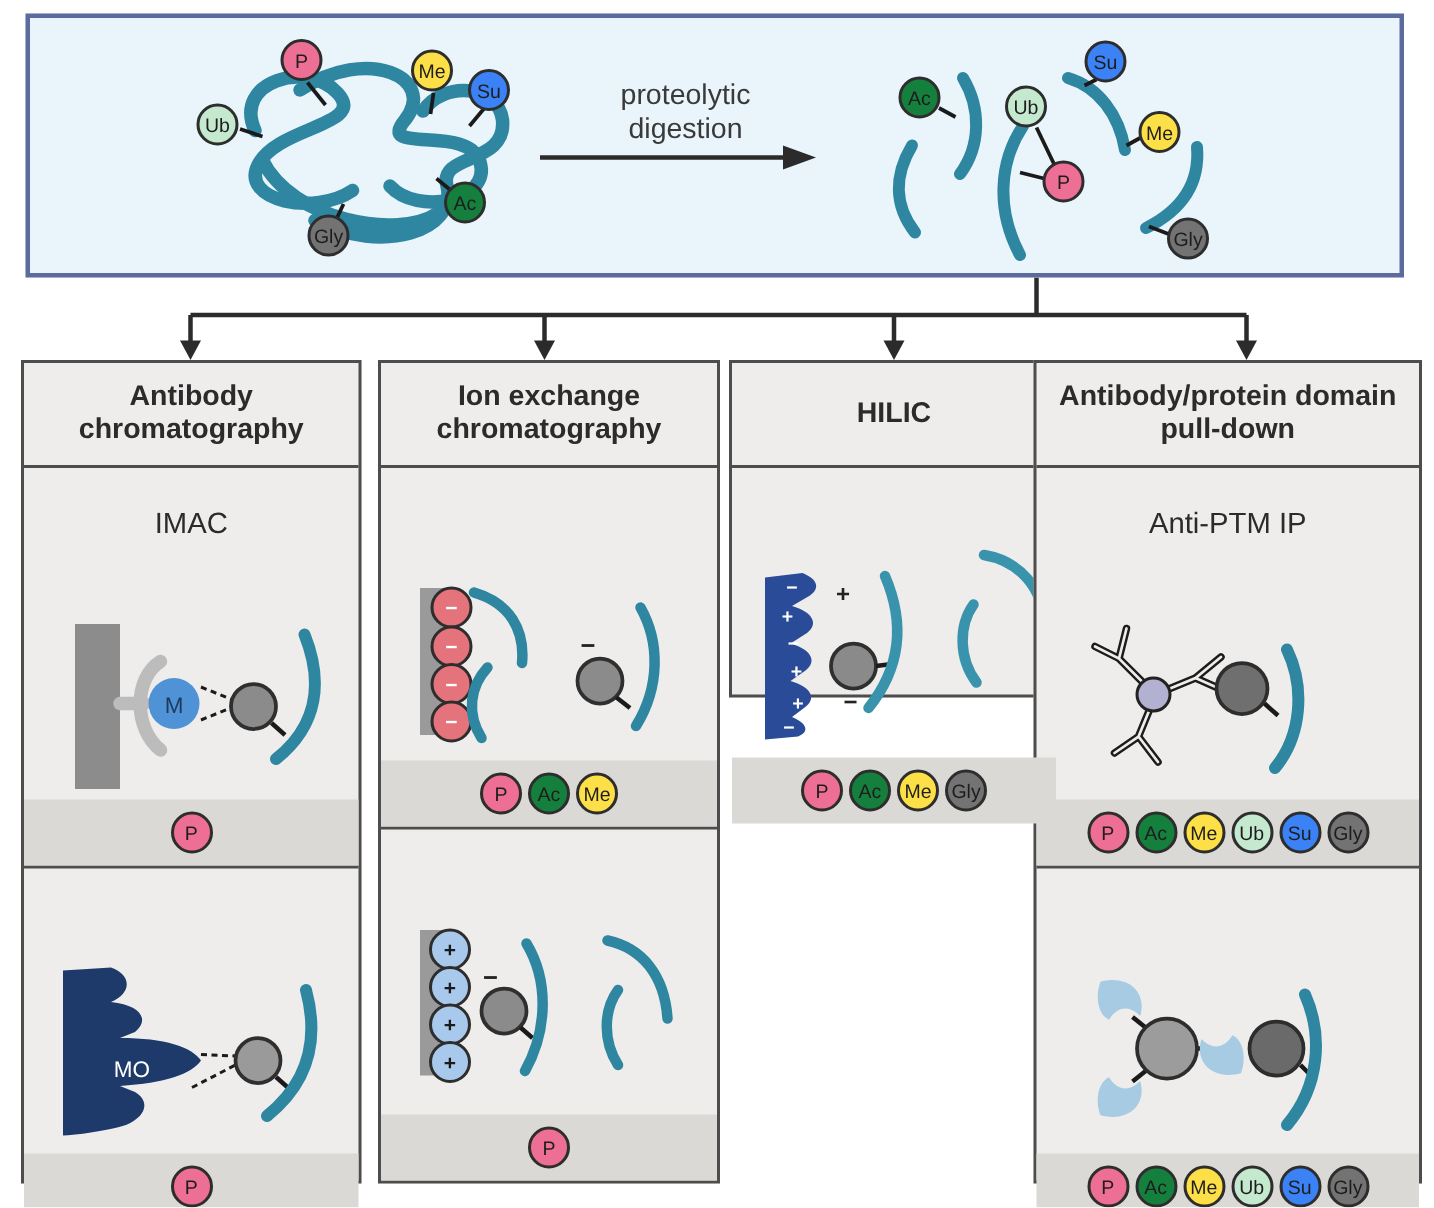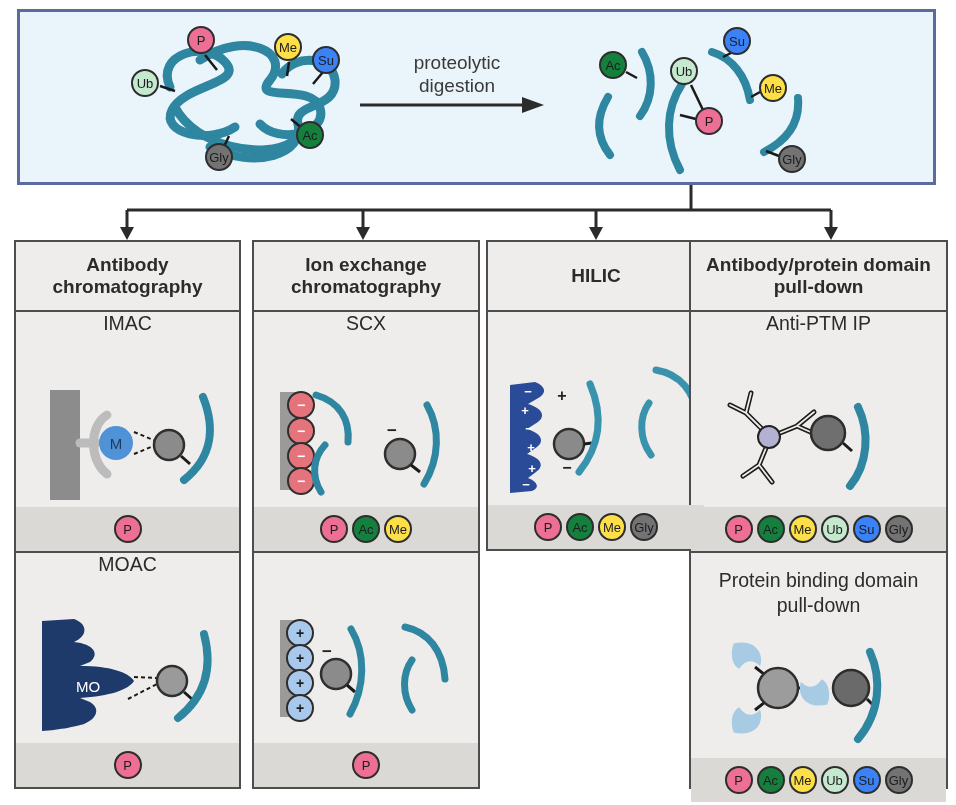--- a/index.html
+++ b/index.html
@@ -16,21 +16,21 @@
   .bub{background:#c5e9cf}.bsu{background:#3b82f6}.bgly{background:#737373}
 
   
   #branch{position:absolute;left:0;top:185px;}
 
   
   .col{position:absolute;top:240px;background:#eeedeb;border:2px solid #4d4d4d;box-sizing:border-box;}
   .col-header{height:70px;border-bottom:2px solid #4d4d4d;display:flex;align-items:center;justify-content:center;text-align:center;font-weight:bold;font-size:19px;line-height:1.18;box-sizing:border-box;padding:0 4px;}
   .panel{position:relative;box-sizing:border-box;}
   .panel.divider{border-bottom:2px solid #4d4d4d;}
-  .sublabel{position:relative;text-align:center;font-size:19.5px;z-index:2;}
+  .sublabel{position:relative;text-align:center;font-size:19.5px;margin-top:26px;z-index:2;}
   .sublabel.two-line{line-height:1.3;margin-top:15px;}
   .pfooter{position:absolute;left:0;right:0;bottom:0;height:44px;background:#dbd9d6;display:flex;align-items:center;justify-content:center;gap:4px;z-index:2;}
   .draw{position:absolute;left:0;top:0;}
   svg text{font-family:"Liberation Sans","DejaVu Sans",sans-serif;}
 </style>
 </head>
 <body>
 
 <div id="page">
 
@@ -130,21 +130,20 @@
         <circle cx="153" cy="133" r="15" fill="#8b8b8b" stroke="#2f2f2f" stroke-width="2.5"></circle>
         <path d="M165,144 L174,152" stroke="#1a1a1a" stroke-width="3"></path>
         <path d="M187,85 C199,115 197,145 168,168" stroke="#2e86a1" stroke-width="8" fill="none" stroke-linecap="round"></path>
       </svg>
       <div class="pfooter">
         <span class="badge bp">P</span>
       </div>
     </div>
 
     <div class="panel" style="height:234px">
-      <div class="sublabel">MOAC</div>
       <svg class="draw" width="223" height="234" viewBox="0 0 223 234">
         <path d="M26,68 L58,66 C72,71 72,83 58,89 C78,91 84,101 74,109 L64,113 C94,113 112,119 118,128 C112,137 94,143 64,145 L74,149 C84,155 82,165 68,171 C62,173 44,177 26,178 Z" fill="#1e3a6b"></path>
         <text x="72" y="139" font-size="15" fill="#ffffff" text-anchor="middle">MO</text>
         <g stroke="#1a1a1a" stroke-width="2" stroke-dasharray="4,3">
           <path d="M118,124 L141,125"></path>
             <path d="M112,146 L141,131"></path>
         </g>
         <circle cx="156" cy="128" r="15" fill="#9a9a9a" stroke="#2f2f2f" stroke-width="2.5"></circle>
         <path d="M168,139 L177,147" stroke="#1a1a1a" stroke-width="3"></path>
         <path d="M188,81 C196,111 192,141 162,165" stroke="#2e86a1" stroke-width="8" fill="none" stroke-linecap="round"></path>
@@ -152,21 +151,20 @@
       <div class="pfooter">
         <span class="badge bp">P</span>
       </div>
     </div>
   </div>
 
   <div class="col" style="left:252px;width:228px;height:549px">
     <div class="col-header">Ion exchange chromatography</div>
 
     <div class="panel divider" style="height:241px">
-      <div class="sublabel">SCX</div>
       <svg class="draw" width="218" height="241" viewBox="0 0 218 241">
         <rect x="26" y="80" width="24" height="98" fill="#9a9a9a"></rect>
         <g>
           <circle cx="47" cy="93" r="13" fill="#e5737c" stroke="#2d2d2d" stroke-width="2"></circle>
           <circle cx="47" cy="119" r="13" fill="#e5737c" stroke="#2d2d2d" stroke-width="2"></circle>
           <circle cx="47" cy="144" r="13" fill="#e5737c" stroke="#2d2d2d" stroke-width="2"></circle>
           <circle cx="47" cy="169" r="13" fill="#e5737c" stroke="#2d2d2d" stroke-width="2"></circle>
           <text x="47" y="98" font-size="14" font-weight="bold" fill="#ffffff" text-anchor="middle">−</text>
           <text x="47" y="124" font-size="14" font-weight="bold" fill="#ffffff" text-anchor="middle">−</text>
           <text x="47" y="149" font-size="14" font-weight="bold" fill="#ffffff" text-anchor="middle">−</text>
@@ -209,21 +207,21 @@
           <path d="M151,74 C174,79 189,97 191,126"></path>
           <path d="M158,107 C148,121 148,141 158,157"></path>
         </g>
       </svg>
       <div class="pfooter">
         <span class="badge bp">P</span>
       </div>
     </div>
   </div>
 
-  <div class="col" style="left:486px;width:220px;height:311px">
+  <div class="col" style="left:486px;width:220px;height:225px">
     <div class="col-header">HILIC</div>
 
     <div class="panel" style="height:237px">
       <svg class="draw" width="216" height="237" viewBox="0 0 216 237">
         <path d="M22,73 L47,70 C57,74 59,80 52,85 L40,92 C54,96 58,104 50,110 L39,117 C53,121 57,129 49,135 L39,142 C53,146 57,154 48,160 L40,166 C50,170 52,176 44,179 L22,181 Z" fill="#2a4b97"></path>
         <g font-size="13" font-weight="bold" fill="#ffffff" text-anchor="middle">
           <text x="40" y="84">−</text>
           <text x="37" y="103">+</text>
           <text x="41" y="121">−</text>
           <text x="43" y="140">+</text>
@@ -276,21 +274,20 @@
         <span class="badge bp">P</span>
         <span class="badge bac">Ac</span>
         <span class="badge bme">Me</span>
         <span class="badge bub">Ub</span>
         <span class="badge bsu">Su</span>
         <span class="badge bgly">Gly</span>
       </div>
     </div>
 
     <div class="panel" style="height:234px">
-      <div class="sublabel two-line" style="padding:0 12px">Protein binding domain pull-down</div>
       <svg class="draw" width="225" height="234" viewBox="0 0 225 234">
         <g stroke="#1a1a1a" stroke-width="3">
           <path d="M74,107 L64,99"></path>
             <path d="M74,134 L64,142"></path>
             <path d="M107,120 L116,120"></path>
         </g>
         <g fill="#a6cbe3">
           <path transform="translate(56,92) rotate(10)" d="M-16,-14 C2,-22 16,-12 14,4 C6,-2 -2,0 -6,10 C-14,8 -18,-4 -16,-14 Z"></path>
           <path transform="translate(56,148) scale(1,-1) rotate(10)" d="M-16,-14 C2,-22 16,-12 14,4 C6,-2 -2,0 -6,10 C-14,8 -18,-4 -16,-14 Z"></path>
           <path transform="translate(123,120) rotate(190)" d="M-16,-14 C2,-22 16,-12 14,4 C6,-2 -2,0 -6,10 C-14,8 -18,-4 -16,-14 Z"></path>

